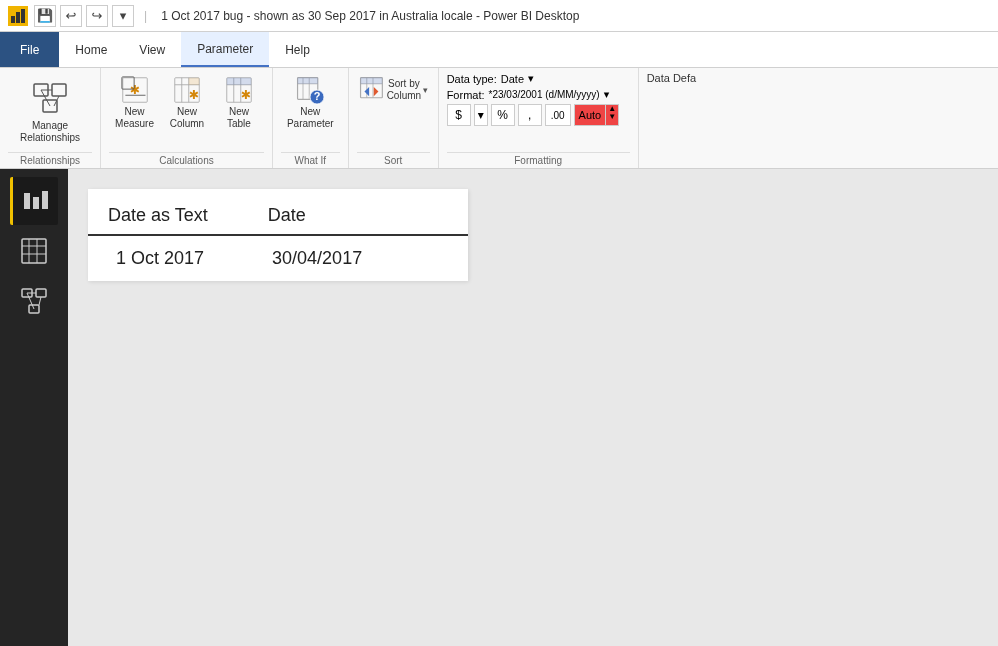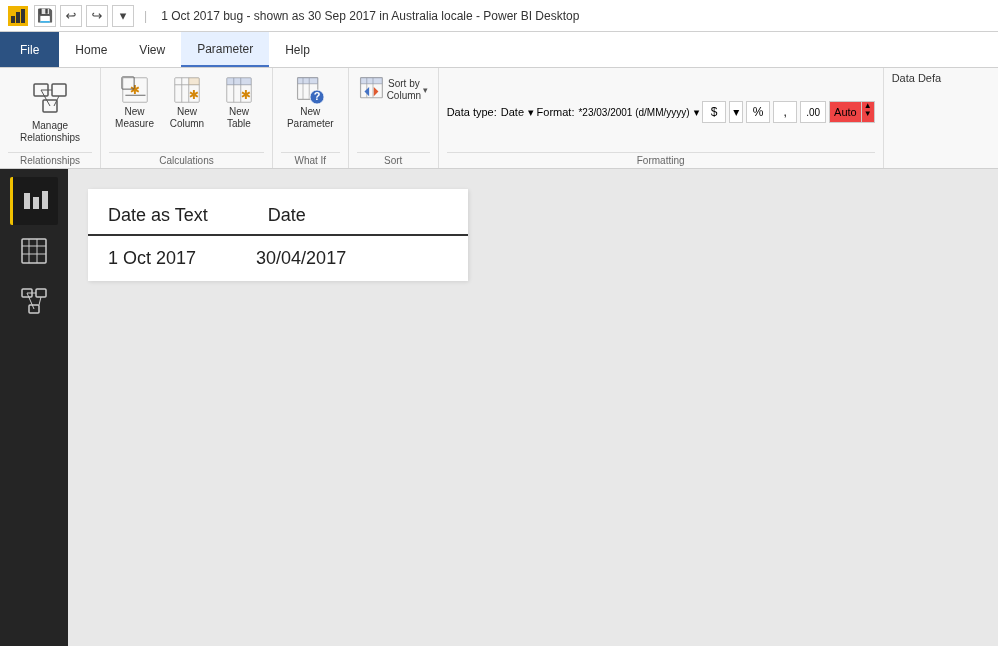--- a/index.html
+++ b/index.html
@@ -132,21 +132,21 @@
     
     .ribbon-formatting {
       display: flex;
       flex-direction: column;
       border-right: 1px solid #ddd;
       padding: 4px 8px 2px 8px;
       min-width: 200px;
     }
     .formatting-top {
       display: flex;
-      flex-direction: row;
+      flex-direction: column;
       gap: 3px;
       flex: 1;
     }
     .format-row {
       display: flex;
       align-items: center;
       gap: 4px;
       font-size: 11px;
     }
     .format-buttons {
@@ -241,20 +241,21 @@
       color: #222;
     }
     .table-data-row {
       display: flex;
       padding: 12px 20px;
       gap: 60px;
     }
     .table-cell {
       font-size: 18px;
       color: #222;
+      margin-left: 8px;
     }
   </style>
 </head>
 <body>
 
 <div class="title-bar">
   <div class="title-bar-icon">
     <svg width="20" height="20" viewBox="0 0 20 20">
       <rect width="20" height="20" fill="#F0B400"></rect>
       <rect x="3" y="10" width="4" height="7" fill="#333"></rect>

